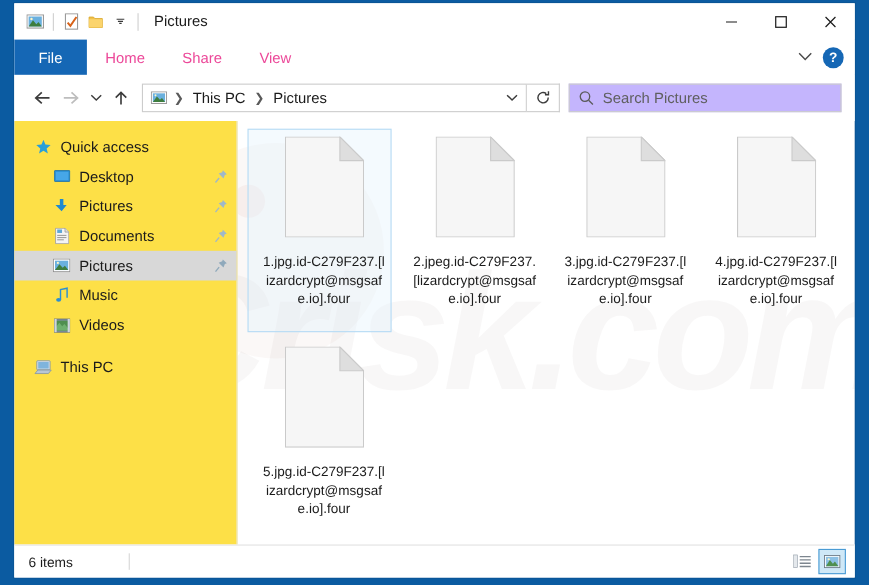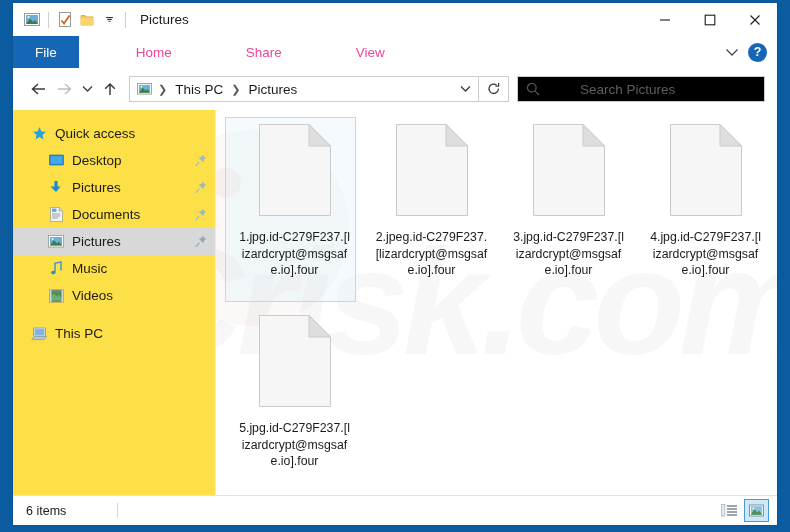--- a/index.html
+++ b/index.html
@@ -69,21 +69,20 @@
 
   
   .ribbon {
     height: 32px;
     background: #ffffff;
     display: flex;
     align-items: stretch;
     flex: none;
     position: relative;
     border-bottom: 1px solid #dededé;
-    gap: 40px;
   }
   .tab {
     display: flex; align-items: center;
     padding: 0 17px;
     font-size: 13.5px;
     color: #ec4899;
     height: 100%;
   }
   .tab.file {
     background: #1567b5;
@@ -159,26 +158,25 @@
     border: 1px solid #cccccc;
     border-left: none;
     display: flex; align-items: center; justify-content: center;
     background: #fff;
     flex: none;
   }
   .searchbox {
     width: 248px;
     height: 26px;
     border: 1px solid #cccccc;
-    background: #000000;
+    background: #c4b5fd;
     display: flex;
     align-items: center;
     margin-left: 8px;
     flex: none;
-    gap: 32px;
   }
   .search-ico { width: 30px; display: flex; align-items: center; justify-content: center; }
   .search-ph {
     font-size: 13.5px;
     color: #5f5f5f;
   }
 
   
   .body {
     flex: 1;

